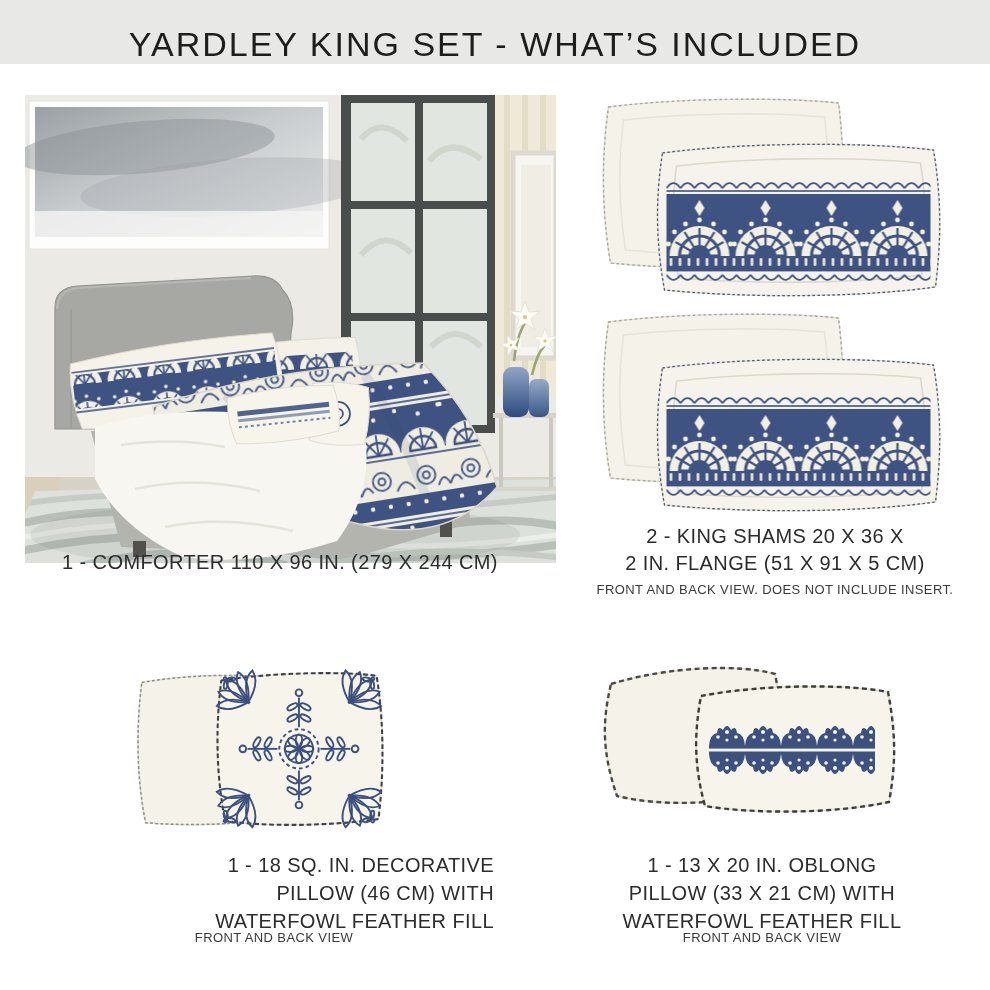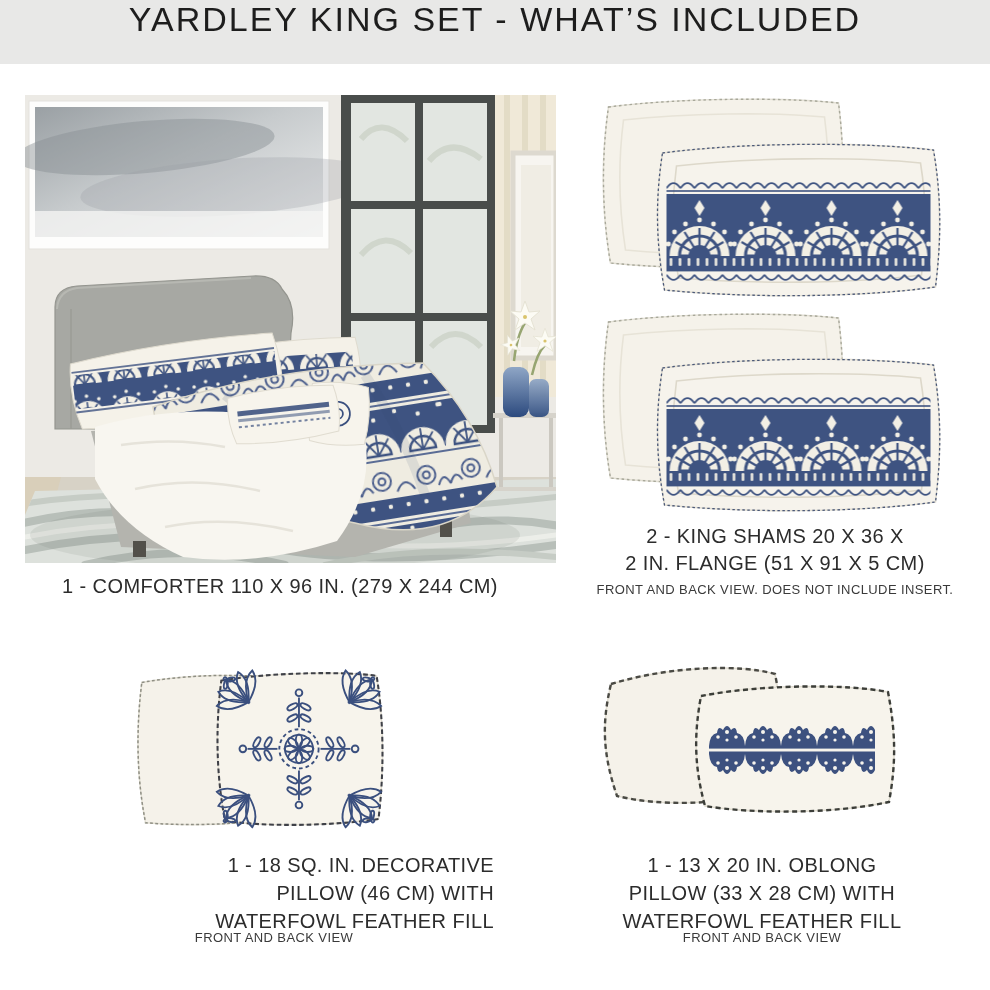--- a/index.html
+++ b/index.html
@@ -1,28 +1,28 @@
 <!DOCTYPE html>
 <html><head>
 <meta charset="utf-8">
 <style>
   html,body{margin:0;padding:0;background:#ffffff;}
   .page{position:relative;width:990px;height:990px;background:#ffffff;overflow:hidden;
         font-family:"Liberation Sans",sans-serif;color:#232323;}
   .title-band{position:absolute;left:0;top:0;width:990px;height:64px;background:#e8e8e7;
-              display:flex;align-items:flex-start;justify-content:center;}
+              display:flex;align-items:flex-end;justify-content:center;}
   .title-band h1{margin:0;font-size:34px;font-weight:400;letter-spacing:2px;color:#1d1d1d;
                  white-space:nowrap;}
   figure{margin:0;position:absolute;}
   figure svg{display:block;width:100%;height:100%;}
   .caption{position:absolute;text-align:center;font-size:20px;letter-spacing:.4px;color:#2c2c2c;
            white-space:pre-line;line-height:28px;}
   .note{position:absolute;text-align:center;font-size:13px;letter-spacing:.4px;color:#3a3a3a;}
   .figure-comforter{left:25px;top:95px;width:531px;height:468px;}
-  .caption-comforter{left:15px;top:572px;width:530px;}
+  .caption-comforter{left:15px;top:548px;width:530px;}
   .figure-shams{left:590px;top:93px;width:400px;height:425px;}
   .caption-shams{left:555px;top:523px;width:440px;line-height:27px;}
   .note-shams{left:555px;top:582px;width:440px;}
   .figure-dec{left:110px;top:652px;width:290px;height:190px;}
   .caption-dec{left:54px;top:851px;width:440px;text-align:right;}
   .note-dec{left:54px;top:930px;width:440px;}
   .figure-oblong{left:575px;top:648px;width:360px;height:185px;}
   .caption-oblong{left:542px;top:851px;width:440px;}
   .note-oblong{left:542px;top:930px;width:440px;}
 </style>
@@ -385,17 +385,17 @@
         <path d="M18,20 C80,8 165,8 205,16 C213,58 213,88 206,126 C150,138 70,138 22,130 C11,90 11,58 18,20 Z" fill="#f7f4ec" stroke="#e0dcd0" stroke-width="1.5"></path>
         <path d="M18,20 C80,8 165,8 205,16 C213,58 213,88 206,126 C150,138 70,138 22,130 C11,90 11,58 18,20 Z" fill="none" stroke="#3c3e39" stroke-width="2.4" stroke-dasharray="5 3.5"></path>
         <rect x="26" y="46" width="166" height="24" fill="url(#laceUp)"></rect>
         <rect x="26" y="70" width="166" height="2.6" fill="#3d517f"></rect>
         <rect x="26" y="75.5" width="166" height="2.6" fill="#3d517f"></rect>
         <rect x="26" y="78" width="166" height="24" fill="url(#laceDown)"></rect>
       </g>
     </svg>
   </figure>
   <div class="caption caption-oblong">1 - 13 X 20 IN. OBLONG
-PILLOW (33 X 28 CM) WITH
+PILLOW (33 X 21 CM) WITH
 WATERFOWL FEATHER FILL</div>
   <div class="note note-oblong">FRONT AND BACK VIEW</div>
 
 </div>
 
 </body></html>

